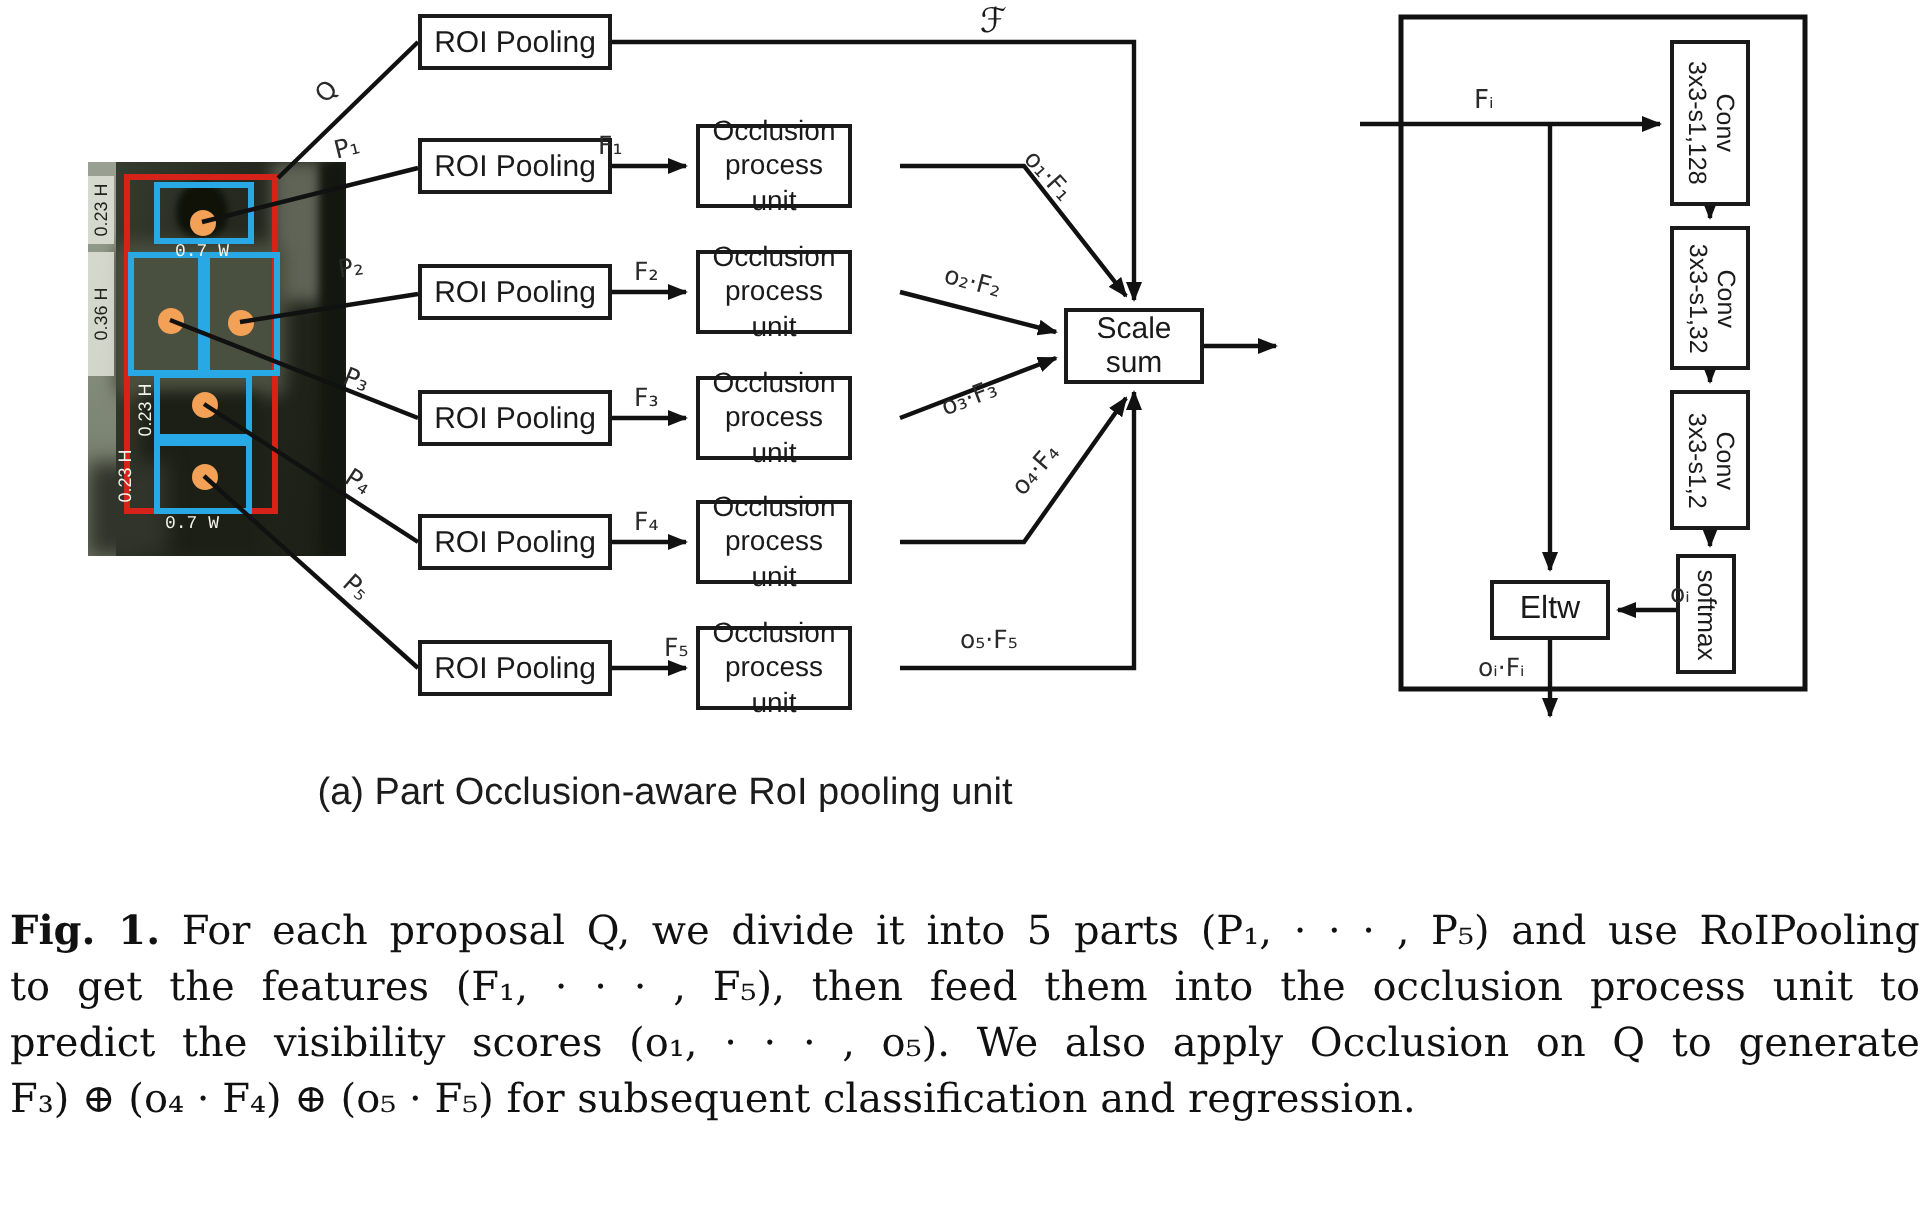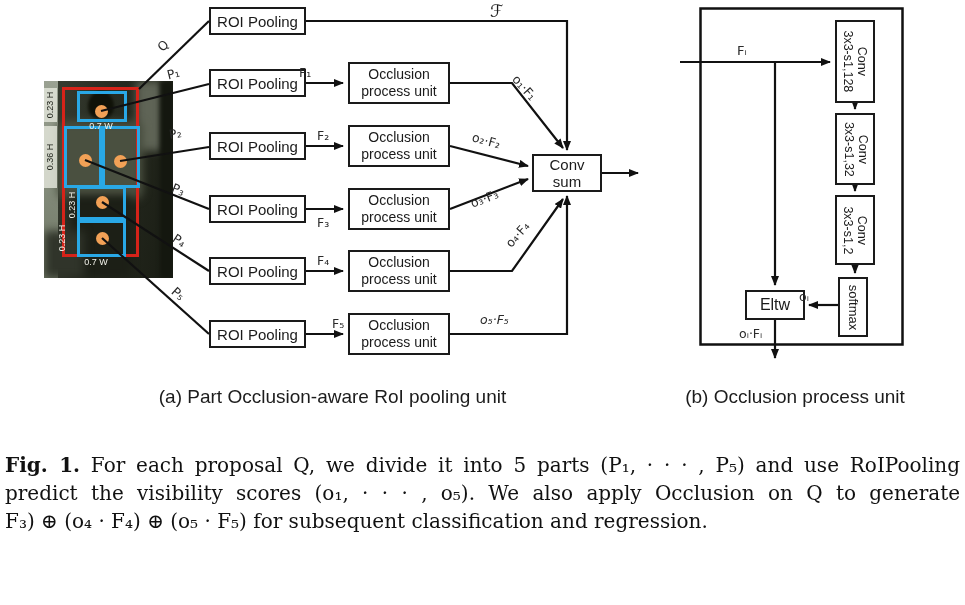--- a/index.html
+++ b/index.html
@@ -5,21 +5,21 @@
   html,body{margin:0;padding:0;background:#ffffff;}
   .page{position:relative;width:965px;height:605px;background:#ffffff;overflow:hidden;
         font-family:"Liberation Sans","DejaVu Sans",sans-serif;}
   .fig{position:absolute;left:0;top:0;width:965px;height:430px;}
   .lines{position:absolute;left:0;top:0;width:965px;height:430px;z-index:2;}
   
   .dbox{position:absolute;box-sizing:border-box;background:#ffffff;border:2px solid #1a1a1a;
         display:flex;align-items:center;justify-content:center;text-align:center;
         color:#1a1a1a;z-index:3;}
   .roi{left:209px;width:97px;height:28px;font-size:15px;}
-  .occ{left:348px;width:102px;height:42px;font-size:14px;line-height:1.25;}
+  .occ{left:348px;width:78px;height:42px;font-size:14px;line-height:1.25;}
   .eltw{left:532px;top:154px;width:70px;height:38px;font-size:15px;}
   .scale{left:745px;top:290px;width:60px;height:30px;font-size:16px;}
   .conv{left:835px;width:40px;font-size:12.5px;}
   .soft{left:838px;top:277px;width:30px;height:60px;font-size:13px;}
   .rot90{transform:rotate(90deg);white-space:nowrap;text-align:center;line-height:1.15;}
   
   .mlabel{position:absolute;font-family:"DejaVu Sans",sans-serif;font-size:12.5px;color:#2a2a2a;
           z-index:4;white-space:nowrap;}
   .scriptf{position:absolute;font-family:"DejaVu Serif","DejaVu Sans",serif;font-style:italic;
            font-size:17px;color:#1a1a1a;z-index:4;}
@@ -28,21 +28,21 @@
          background:linear-gradient(100deg,#3a4034 0%,#262a20 45%,#1a1d14 100%);}
   .ph{position:absolute;}
   .redbox{position:absolute;box-sizing:border-box;border:3px solid #d62319;z-index:2;}
   .bluebox{position:absolute;box-sizing:border-box;border:3px solid #29a8e6;z-index:3;}
   .dot{position:absolute;width:13px;height:13px;border-radius:50%;background:#f2a156;z-index:4;}
   .vbar{position:absolute;width:13px;background:rgba(228,230,220,0.82);z-index:5;
         display:flex;align-items:center;justify-content:center;}
   .vbar span{transform:rotate(-90deg);font-size:9px;color:#20241c;white-space:nowrap;}
   .vlabel{position:absolute;width:13px;z-index:5;display:flex;align-items:center;justify-content:center;}
   .vlabel span{transform:rotate(-90deg);font-size:9px;color:#f2f2ea;white-space:nowrap;}
-  .wlabel{position:absolute;width:32px;text-align:center;font-size:9px;color:#f2f2ea;z-index:5;}
+  .wlabel{position:absolute;width:32px;text-align:center;font-size:9px;color:#f2f2ea;z-index:5;font-family:Liberation Mono, monospace;}
   
   .subcap{position:absolute;top:386px;font-size:19px;color:#1c1c1c;text-align:center;z-index:4;}
   .figcap{position:absolute;left:5px;top:451px;width:955px;z-index:4;
           font-family:"DejaVu Serif","DejaVu Sans",serif;font-size:20px;line-height:28px;color:#111111;}
   .figcap .jline{text-align:justify;text-align-last:justify;}
   .figcap .lline{text-align:left;}
   .figcap b{font-weight:bold;}
 </style>
 </head>
 <body>
@@ -158,42 +158,42 @@
            <div>process unit</div>
         </div>
       </div>
     <div class="dbox occ" style="top:313px;">
       <div>
           <div>Occlusion</div>
            <div>process unit</div>
         </div>
       </div>
 
-    <div class="dbox eltw">Conv sum</div>
+    <div class="dbox eltw">Scale sum</div>
 
     <div class="mlabel" style="left:158px;top:38px;transform:rotate(-44deg);">Q</div>
     <div class="mlabel" style="left:167px;top:66px;transform:rotate(-14deg);">P₁</div>
     <div class="mlabel" style="left:169px;top:126px;transform:rotate(-9deg);">P₂</div>
     <div class="mlabel" style="left:172px;top:182px;transform:rotate(22deg);">P₃</div>
     <div class="mlabel" style="left:173px;top:233px;transform:rotate(33deg);">P₄</div>
     <div class="mlabel" style="left:172px;top:286px;transform:rotate(42deg);">P₅</div>
 
     <div class="scriptf" style="left:490px;top:1px;">ℱ</div>
 
     <div class="mlabel" style="left:299px;top:65px;">F₁</div>
     <div class="mlabel" style="left:317px;top:128px;">F₂</div>
-    <div class="mlabel" style="left:317px;top:191px;margin-top:24px;">F₃</div>
+    <div class="mlabel" style="left:317px;top:191px;">F₃</div>
     <div class="mlabel" style="left:317px;top:253px;">F₄</div>
     <div class="mlabel" style="left:332px;top:316px;">F₅</div>
 
     <div class="mlabel" style="left:510px;top:80px;transform:rotate(48deg);">o₁·F₁</div>
     <div class="mlabel" style="left:472px;top:133px;transform:rotate(15deg);">o₂·F₂</div>
     <div class="mlabel" style="left:470px;top:191px;transform:rotate(-21deg);">o₃·F₃</div>
     <div class="mlabel" style="left:503px;top:227px;transform:rotate(-49deg);">o₄·F₄</div>
-    <div class="mlabel" style="left:480px;top:312px;font-style:italic;">o₅·F₅</div>
+    <div class="mlabel" style="left:480px;top:312px;">o₅·F₅</div>
 
     <div class="dbox conv" style="top:20px;height:83px;">
       <div class="rot90">
           <div>Conv</div>
         <div>3x3-s1,128</div>
         </div>
       </div>
     <div class="dbox conv" style="top:113px;height:72px;">
       <div class="rot90">
           <div>Conv</div>
@@ -205,25 +205,25 @@
           <div>Conv</div>
         <div>3x3-s1,2</div>
         </div>
       </div>
     <div class="dbox soft">
       <div class="rot90">softmax</div>
       </div>
     <div class="dbox scale">Eltw</div>
 
     <div class="mlabel" style="left:737px;top:43px;font-size:13px;">Fᵢ</div>
-    <div class="mlabel" style="left:799px;top:289px;">oᵢ</div>
+    <div class="mlabel" style="left:835px;top:289px;">oᵢ</div>
     <div class="mlabel" style="left:739px;top:326px;">oᵢ·Fᵢ</div>
 
     <div class="subcap" style="left:130px;width:405px;">(a) Part Occlusion-aware RoI pooling unit</div>
-    <div class="subcap" style="left:650px;width:290px;">(b) Occlusion process unit</div>
   </div>
 
   <div class="figcap">
     <div class="jline"><b>Fig. 1.</b><span> For each proposal Q, we divide it into 5 parts (P₁, · · · , P₅) and use RoIPooling</span></div>
+    <div class="jline">to get the features (F₁, · · · , F₅), then feed them into the occlusion process unit to</div>
     <div class="jline">predict the visibility scores (o₁, · · · , o₅). We also apply Occlusion on Q to generate</div>
     <div class="lline">F₃) ⊕ (o₄ · F₄) ⊕ (o₅ · F₅) for subsequent classification and regression.</div>
   </div>
 </div>
 
 </body></html>

